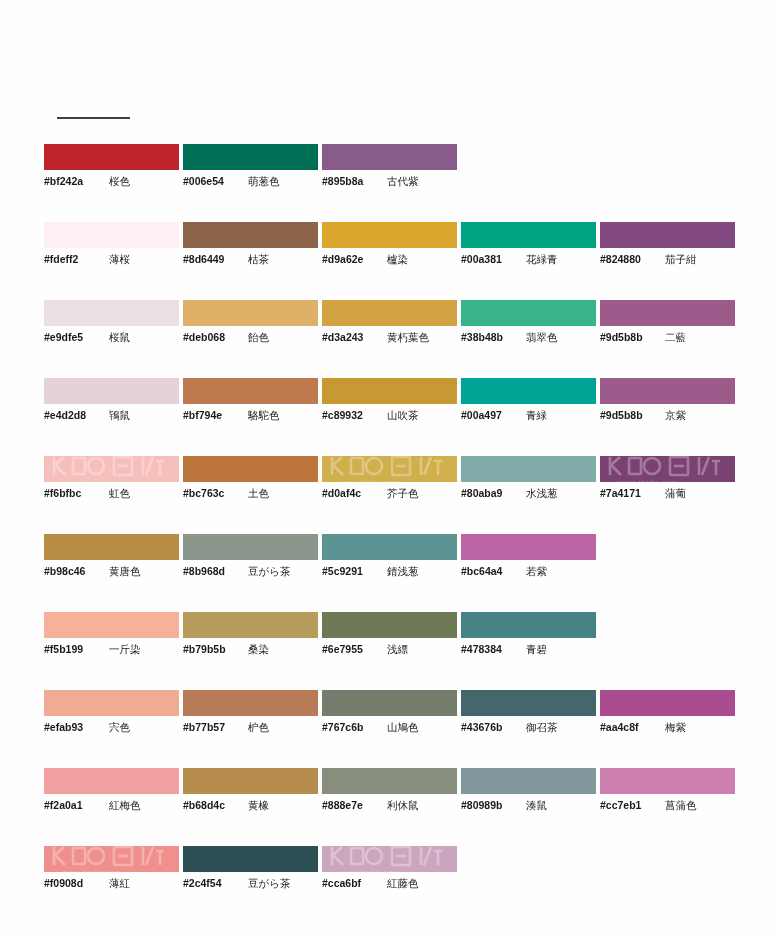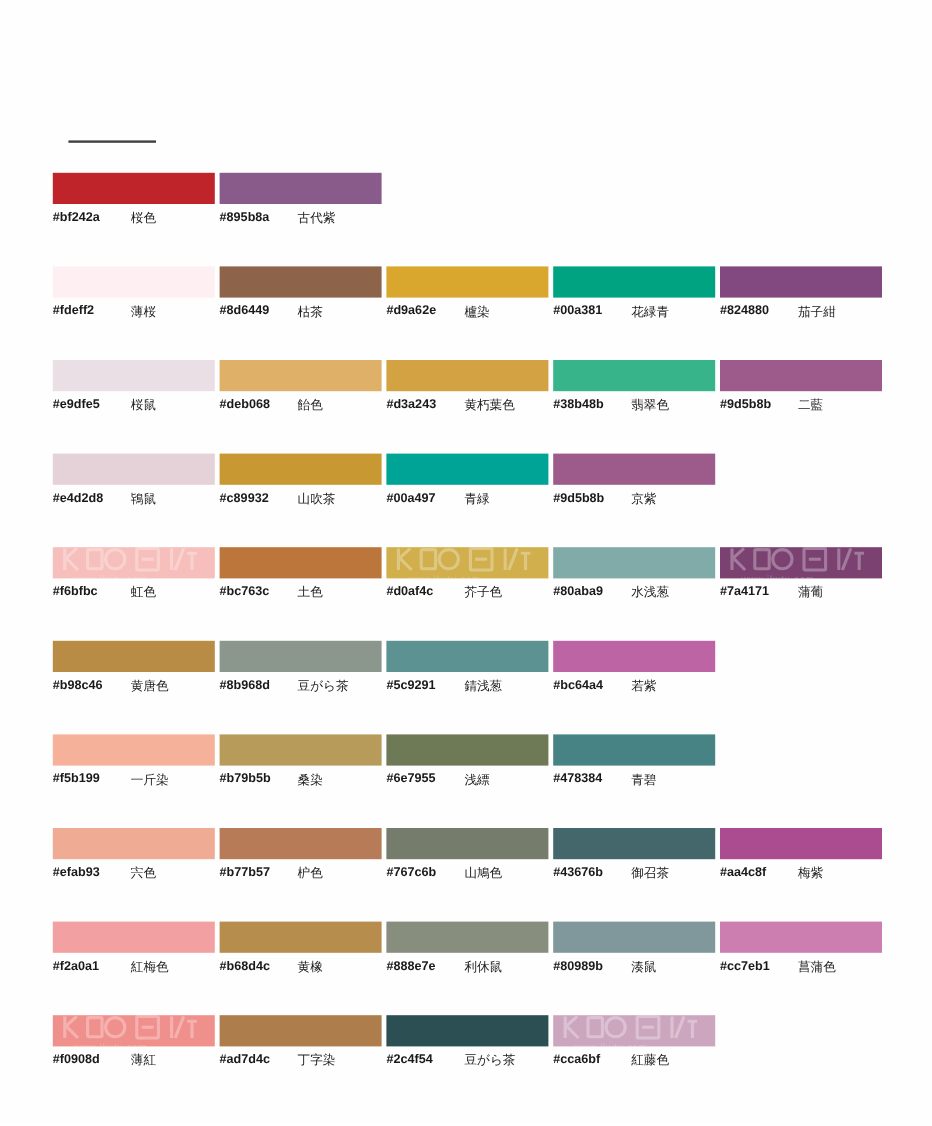--- a/index.html
+++ b/index.html
@@ -108,20 +108,27 @@
   <div class="grid">
       <div class="row">
         <div class="cell">
           <div class="swatch" style="background: rgb(191, 36, 42);"></div>
           <div class="label">
             <span class="hex">#bf242a</span>
             <span class="cname">桜色</span>
           </div>
         </div>
         <div class="cell">
+          <div class="swatch" style="background: rgb(0, 110, 84);"></div>
+          <div class="label">
+            <span class="hex">#006e54</span>
+            <span class="cname">萌葱色</span>
+          </div>
+        </div>
+        <div class="cell">
           <div class="swatch" style="background: rgb(137, 91, 138);"></div>
           <div class="label">
             <span class="hex">#895b8a</span>
             <span class="cname">古代紫</span>
           </div>
         </div>
       </div>
       <div class="row">
         <div class="cell">
           <div class="swatch" style="background: rgb(253, 239, 242);"></div>
@@ -195,20 +202,27 @@
             <span class="cname">二藍</span>
           </div>
         </div>
       </div>
       <div class="row">
         <div class="cell">
           <div class="swatch" style="background: rgb(228, 210, 216);"></div>
           <div class="label">
             <span class="hex">#e4d2d8</span>
             <span class="cname">鴇鼠</span>
+          </div>
+        </div>
+        <div class="cell">
+          <div class="swatch" style="background: rgb(191, 121, 78);"></div>
+          <div class="label">
+            <span class="hex">#bf794e</span>
+            <span class="cname">駱駝色</span>
           </div>
         </div>
         <div class="cell">
           <div class="swatch" style="background: rgb(200, 153, 50);"></div>
           <div class="label">
             <span class="hex">#c89932</span>
             <span class="cname">山吹茶</span>
           </div>
         </div>
         <div class="cell">
@@ -455,27 +469,20 @@
                 <text x="18" y="38" fill="#ffffff" font-size="7.5" font-family="Liberation Sans, sans-serif" letter-spacing="0.8">www.ikutu.com</text>
               </svg>
             </div>
           </div>
           <div class="label">
             <span class="hex">#f0908d</span>
             <span class="cname">薄紅</span>
           </div>
         </div>
         <div class="cell">
-          <div class="swatch" style="background: rgb(173, 125, 76);"></div>
-          <div class="label">
-            <span class="hex">#ad7d4c</span>
-            <span class="cname">丁字染</span>
-          </div>
-        </div>
-        <div class="cell">
           <div class="swatch" style="background: rgb(44, 79, 84);"></div>
           <div class="label">
             <span class="hex">#2c4f54</span>
             <span class="cname">豆がら茶</span>
           </div>
         </div>
         <div class="cell">
           <div class="swatch" style="background: rgb(204, 166, 191);">
             <div class="wm" aria-label="昵图网 K www.ikutu.com">
               <svg width="135" height="40" viewBox="0 0 135 40" xmlns="http://www.w3.org/2000/svg">

